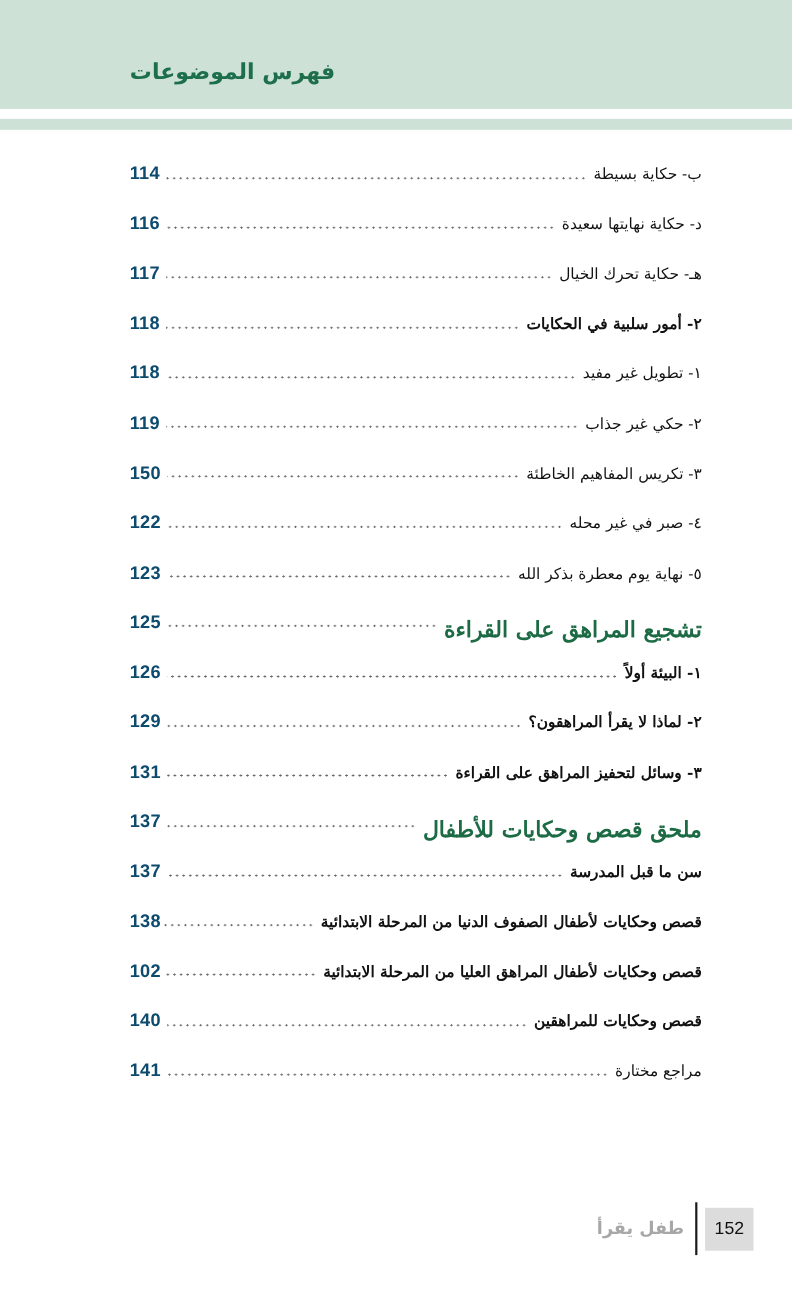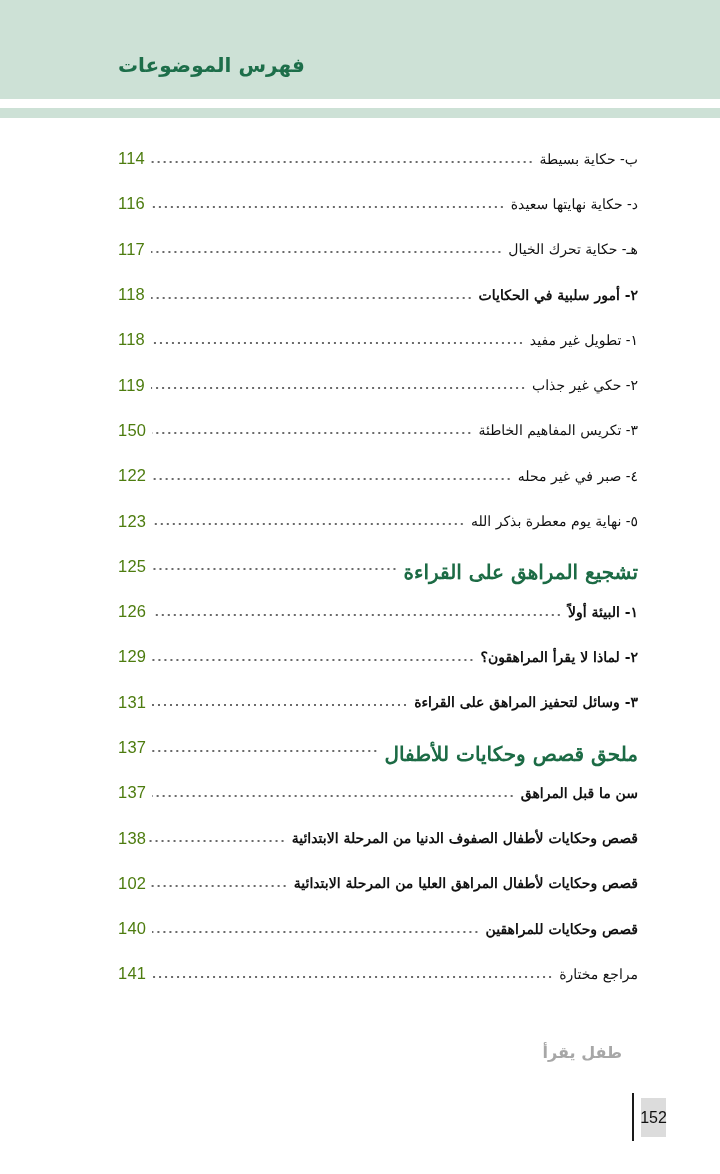--- a/index.html
+++ b/index.html
@@ -20,45 +20,45 @@
       position: absolute; left: 0; top: 108px; width: 720px; height: 10px;
       background: #cde1d6;
     }
     .toc {
       position: absolute; left: 118px; top: 136px; width: 520px;
     }
     .row {
       height: 45.3px; display: flex; align-items: center; direction: ltr;
     }
     .num {
-      font-family: "Liberation Sans", sans-serif; font-weight: normal; font-size: 16.5px;
-      color: #4d7c0f; flex: 0 0 auto; letter-spacing: 0.2px;
+      font-family: "Liberation Sans", sans-serif; font-weight: bold; font-size: 16.5px;
+      color: #0c4a6e; flex: 0 0 auto; letter-spacing: 0.2px;
     }
     .leader {
       flex: 1 1 auto; height: 2px; margin: 6px 6px 0 6px; align-self: center;
       background-image: radial-gradient(circle, #6a6a6a 0.9px, transparent 1.1px);
       background-size: 6px 2px; background-repeat: repeat-x; background-position: right center;
     }
     .leader.tight { margin-left: 2px; }
     .title {
       flex: 0 0 auto; direction: rtl; white-space: nowrap; font-size: 14px; color: #111;
       font-family: "DejaVu Serif", serif;
     }
     .title.bold { font-weight: bold; }
     .title.section { color: #1c6b45; font-size: 20px; font-weight: bold; margin-top: 12px; }
     .footer-box {
-      position: absolute; left: 641px; top: 1098px; width: 25px; height: 39px;
+      position: absolute; left: 641px; top: 1098px; width: 44px; height: 39px;
       background: #dcdcdc; display: flex; align-items: center; justify-content: center;
       font-family: "Liberation Sans", sans-serif; font-size: 16px; color: #111;
     }
     .footer-line {
       position: absolute; left: 632px; top: 1093px; width: 2px; height: 48px; background: #1a1a1a;
     }
     .footer-text {
-      position: absolute; left: 530px; top: 1036px; width: 92px; text-align: right;
+      position: absolute; left: 530px; top: 1100px; width: 92px; text-align: right;
       font-family: "DejaVu Sans", sans-serif; font-weight: bold; font-size: 16px; color: #a7a7a7;
       direction: rtl; line-height: 34px;
     }
   </style>
 </head>
 <body>
 
 <div class="header-band"></div>
 <div class="header-title">فهرس الموضوعات</div>
 <div class="header-stripe"></div>
@@ -130,21 +130,21 @@
       <span class="title bold">٣-  وسائل لتحفيز المراهق على القراءة</span>
     </div>
     <div class="row">
       <span class="num">137</span>
       <span class="leader"></span>
       <span class="title section">ملحق قصص وحكايات للأطفال</span>
     </div>
     <div class="row">
       <span class="num">137</span>
       <span class="leader"></span>
-      <span class="title bold">سن ما قبل المراهق</span>
+      <span class="title bold">سن ما قبل المدرسة</span>
     </div>
     <div class="row">
       <span class="num">138</span>
       <span class="leader tight"></span>
       <span class="title bold">قصص وحكايات لأطفال الصفوف الدنيا من المرحلة الابتدائية</span>
     </div>
     <div class="row">
       <span class="num">102</span>
       <span class="leader tight"></span>
       <span class="title bold">قصص وحكايات لأطفال المراهق العليا من المرحلة الابتدائية</span>

